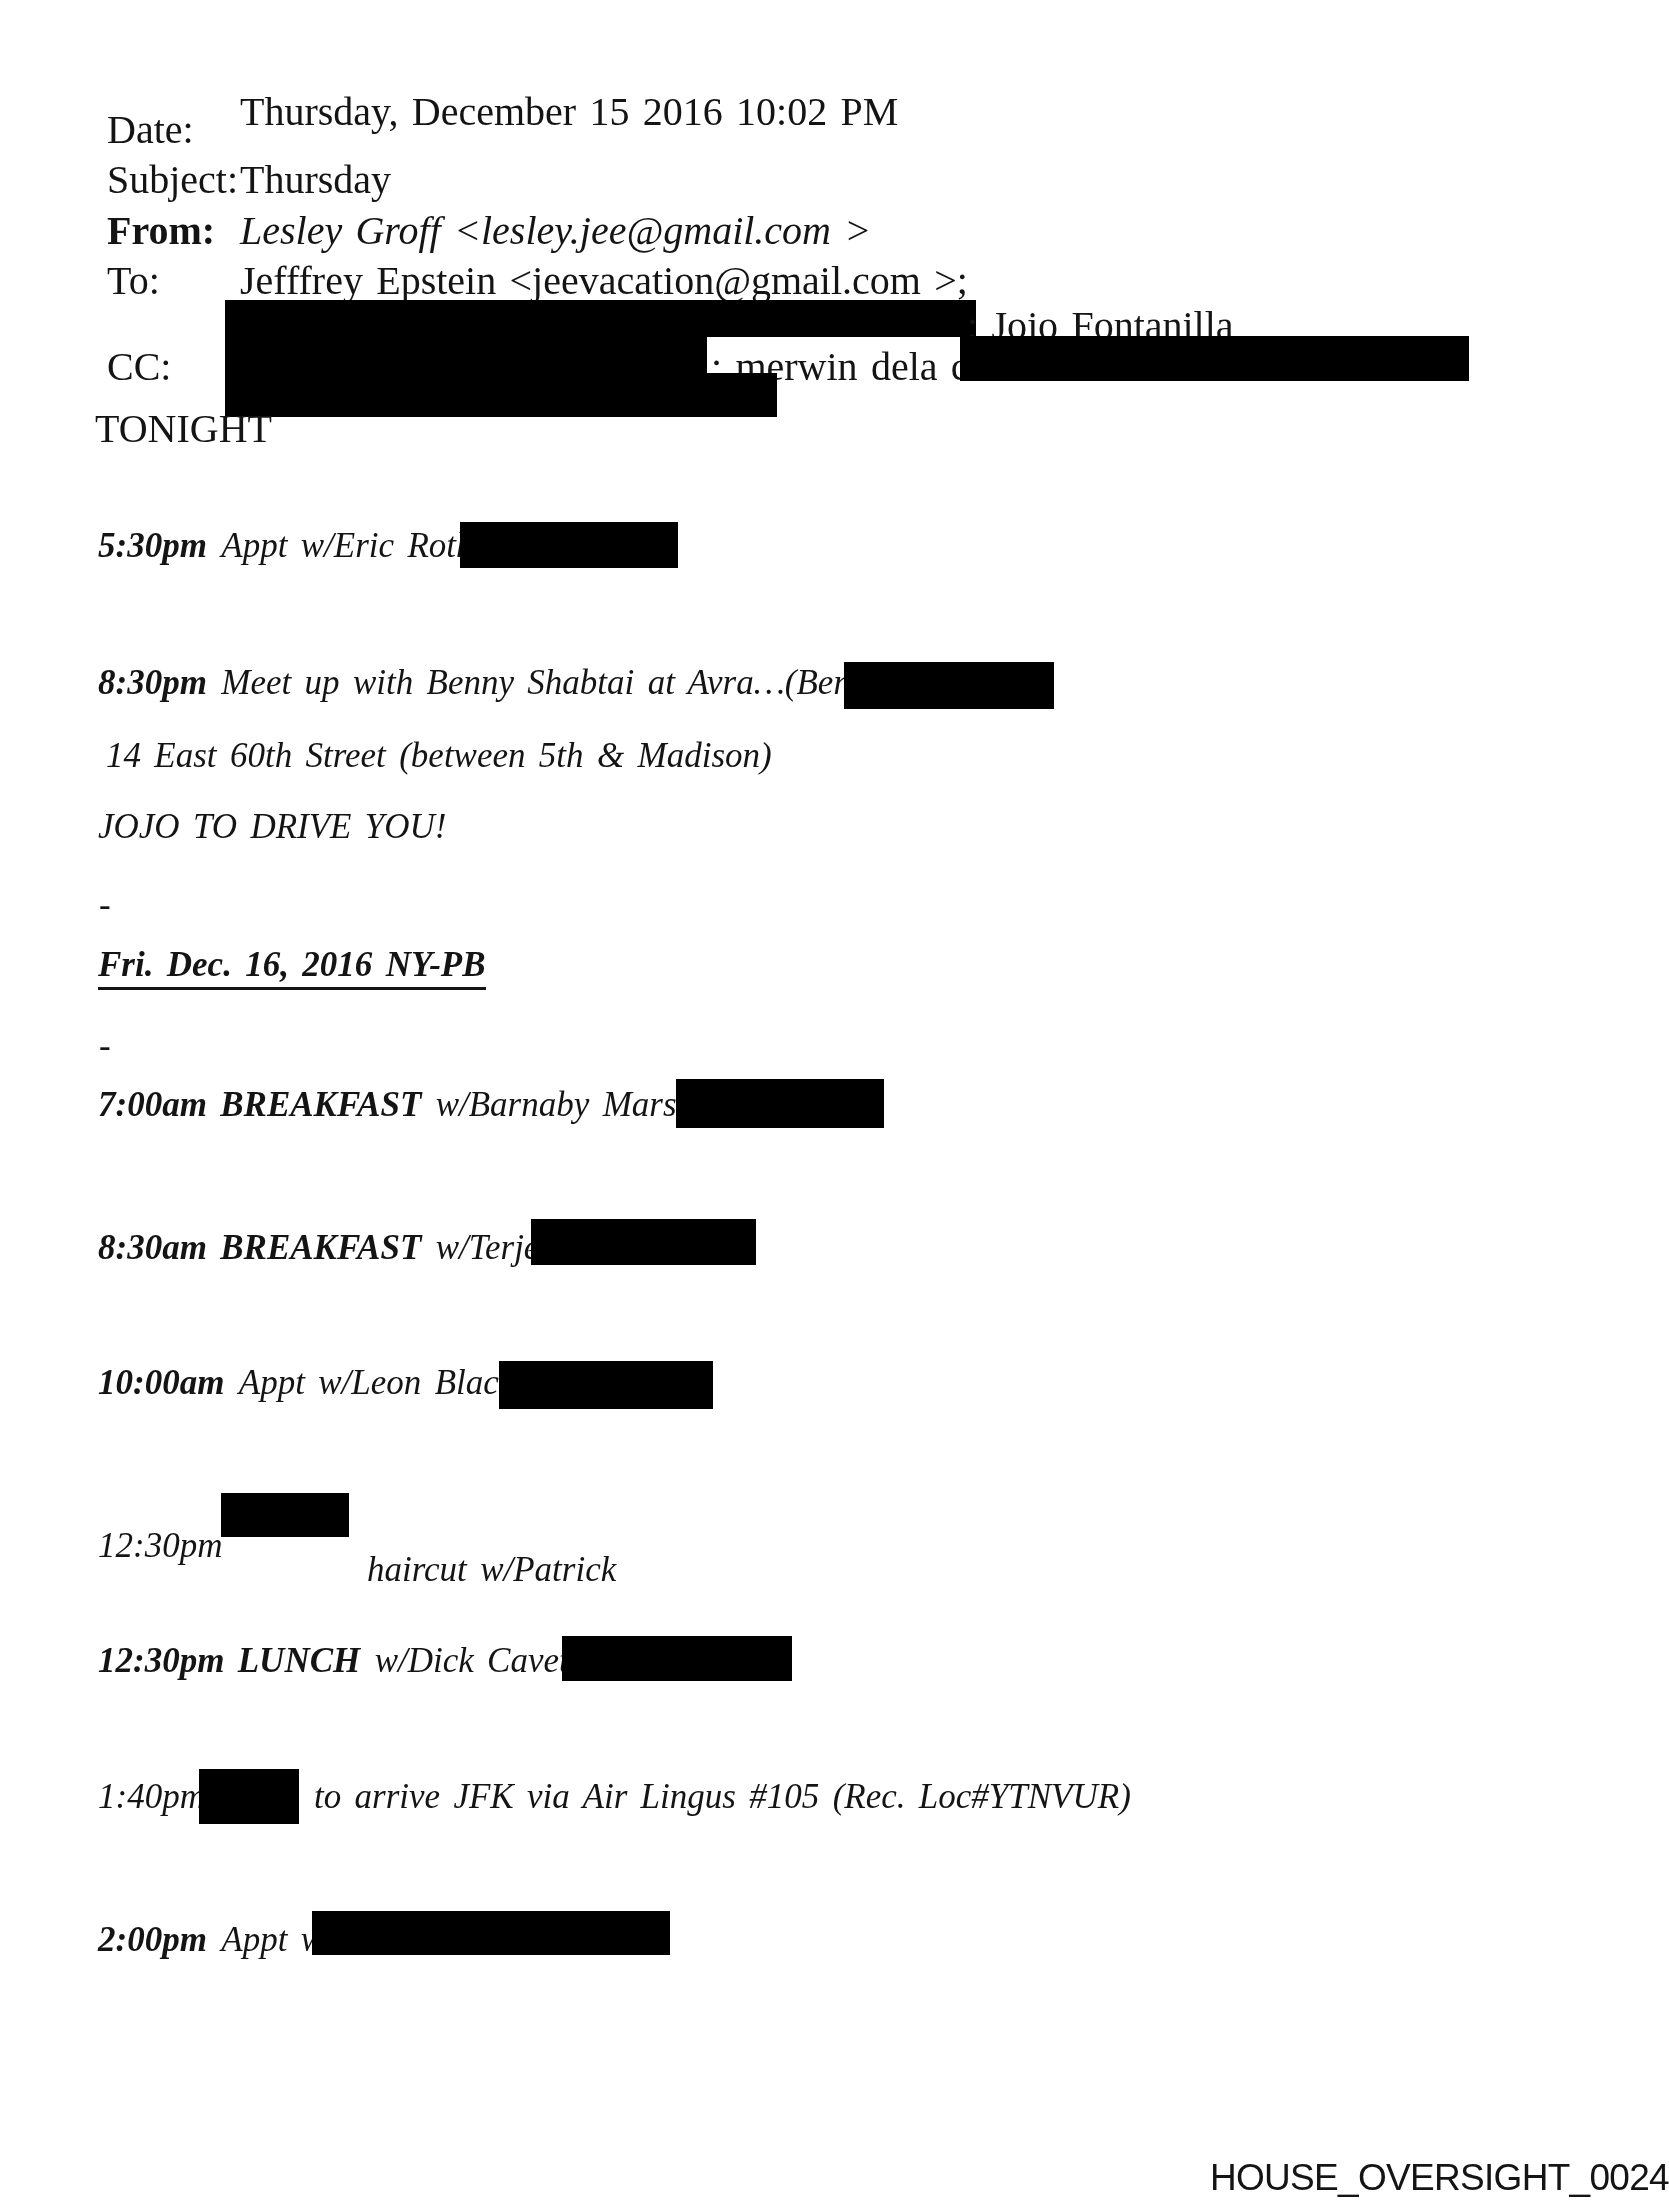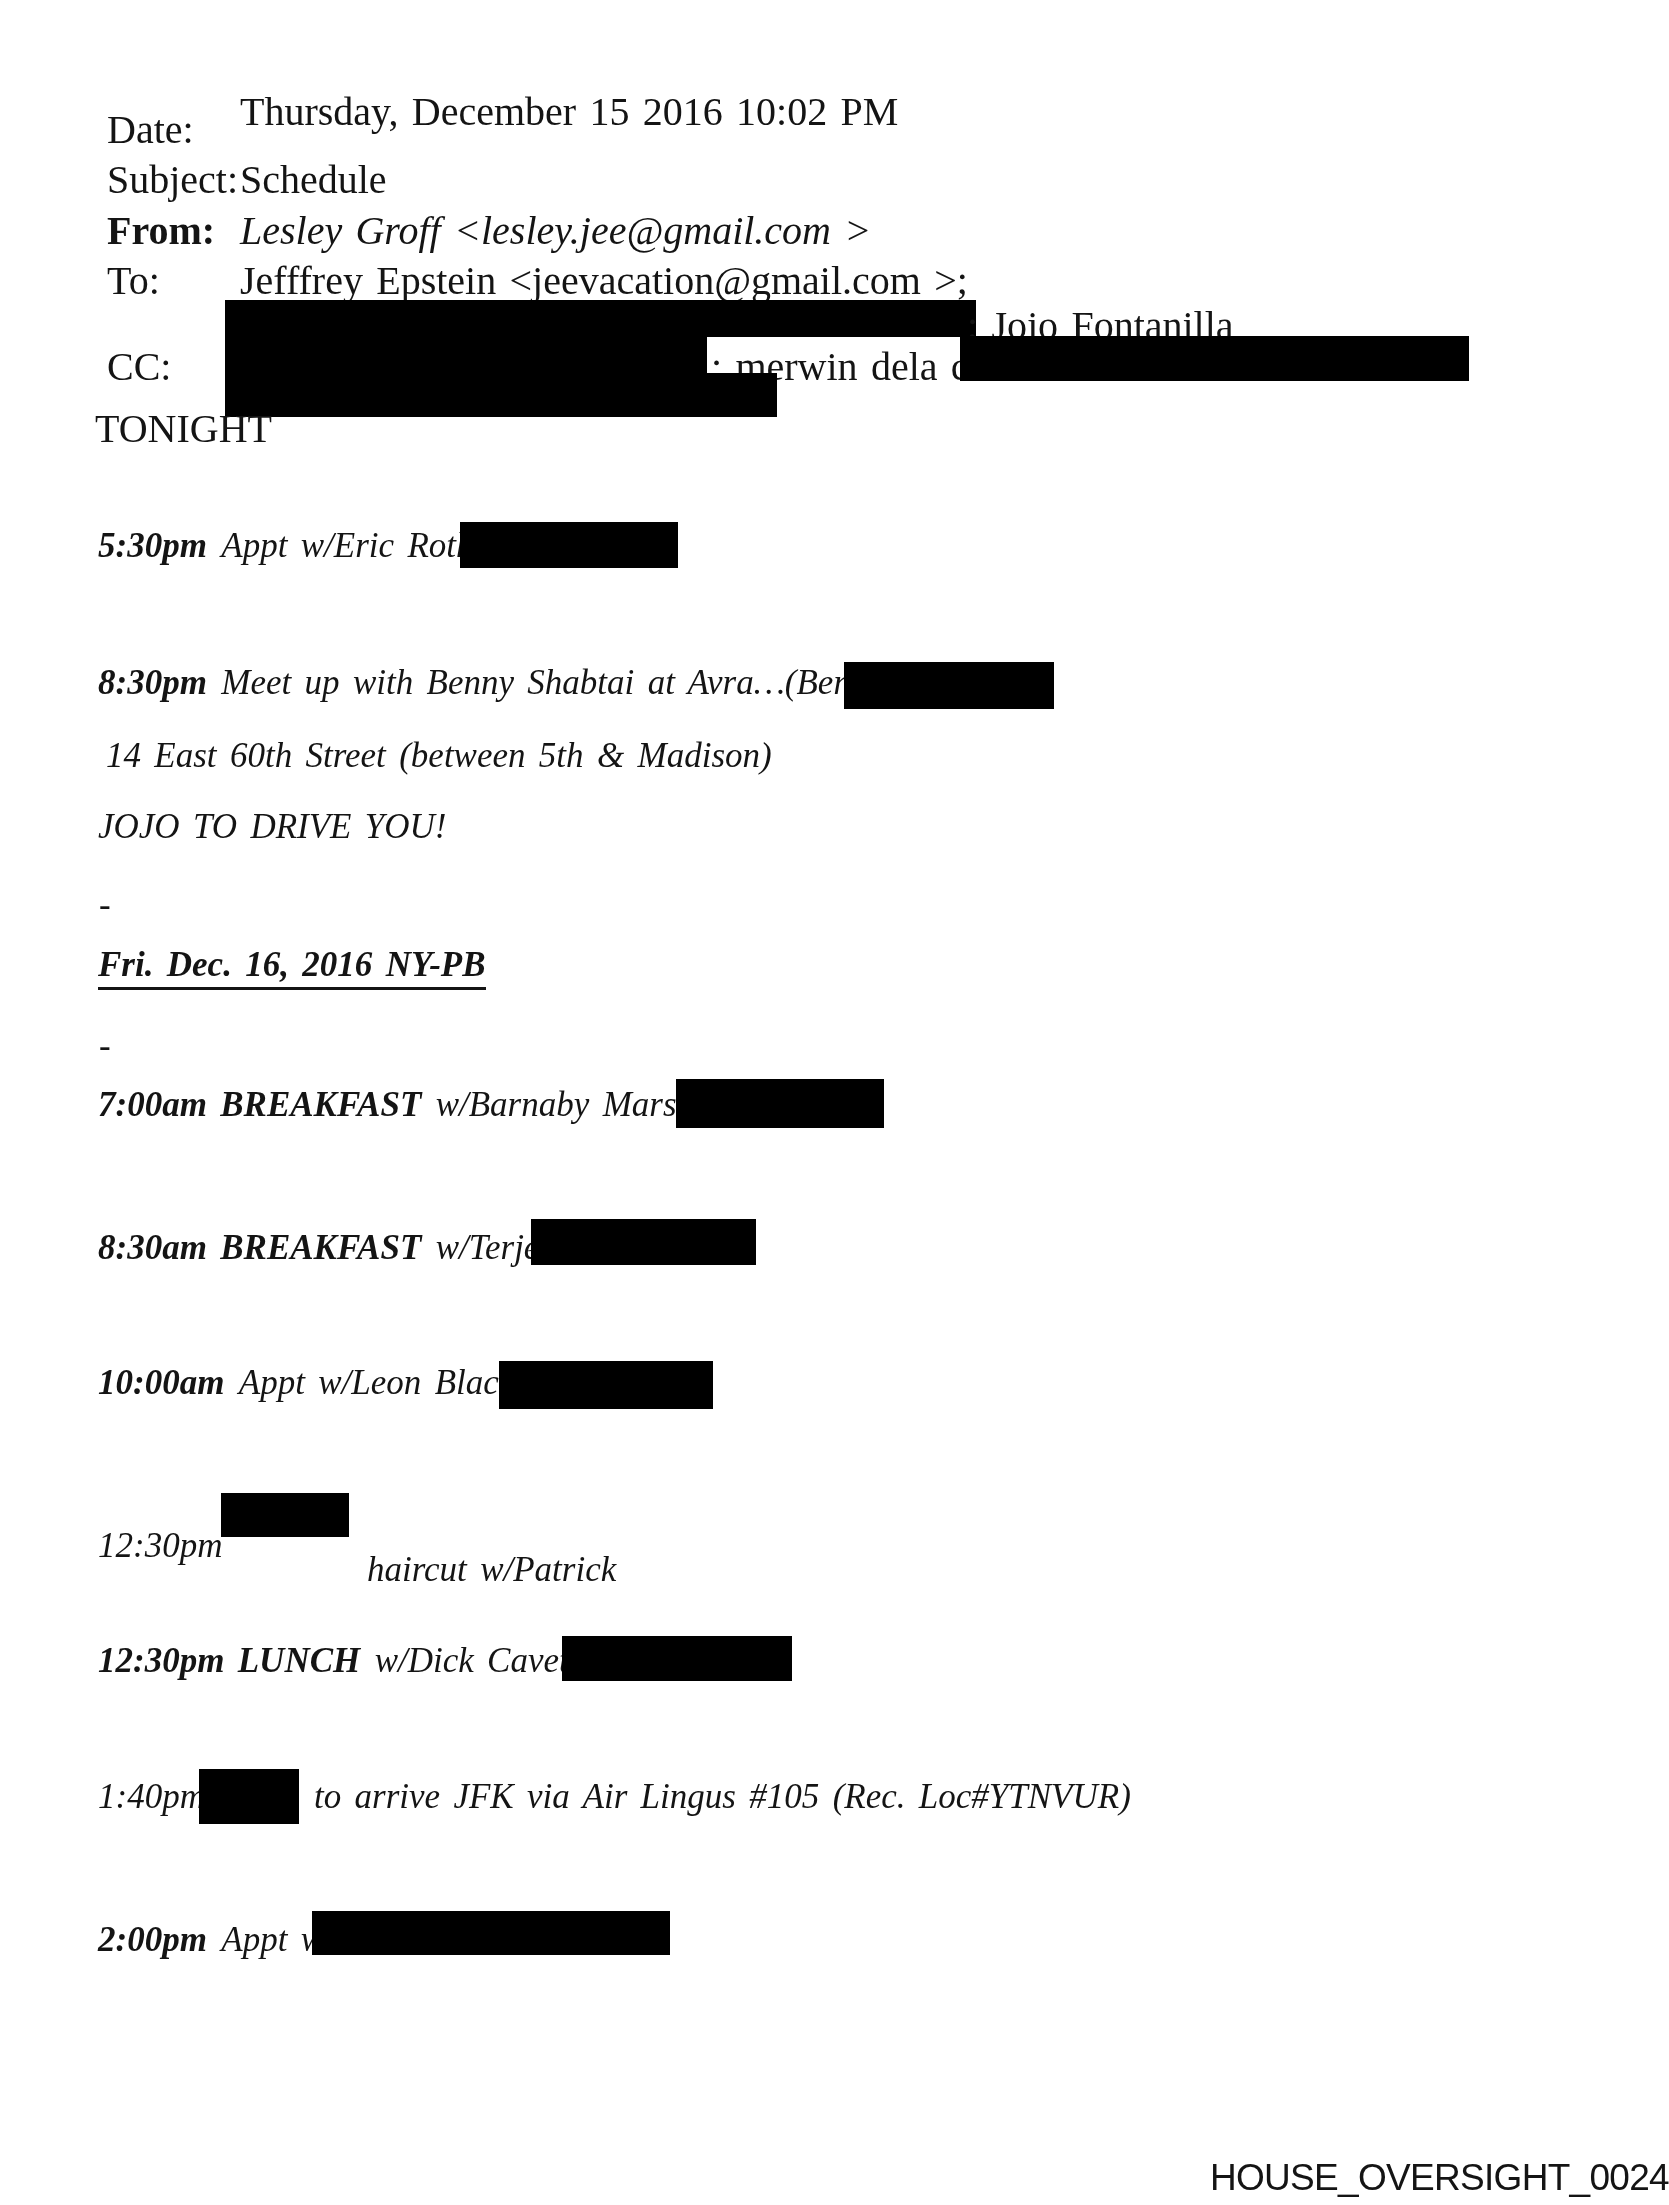--- a/index.html
+++ b/index.html
@@ -30,21 +30,21 @@
     font-style: normal;
   }
 </style>
 </head>
 <body>
 
 <div class="abs hdr" style="left:107px; top:106px;">Date:</div>
 <div class="abs hdr" style="left:240px; top:88px;">Thursday, December 15 2016 10:02 PM</div>
 
 <div class="abs hdr" style="left:107px; top:156px;">Subject:</div>
-<div class="abs hdr" style="left:240px; top:156px;">Schedule</div>
+<div class="abs hdr" style="left:240px; top:156px;">Thursday</div>
 
 <div class="abs hdr" style="left:107px; top:207px;font-weight:bold;">From:</div>
 <div class="abs hdr" style="left:240px; top:207px;font-style:italic;">Lesley Groff &lt;lesley.jee@gmail.com &gt;</div>
 
 <div class="abs hdr" style="left:107px; top:257px;">To:</div>
 <div class="abs hdr" style="left:240px; top:257px;">Jefffrey Epstein &lt;jeevacation@gmail.com &gt;;</div>
 
 <div class="redact" style="left:225px; top:300px; width:751px; height:37px;"></div>
 <div class="abs hdr" style="left:967px; top:302px;">; Jojo Fontanilla</div>
 

